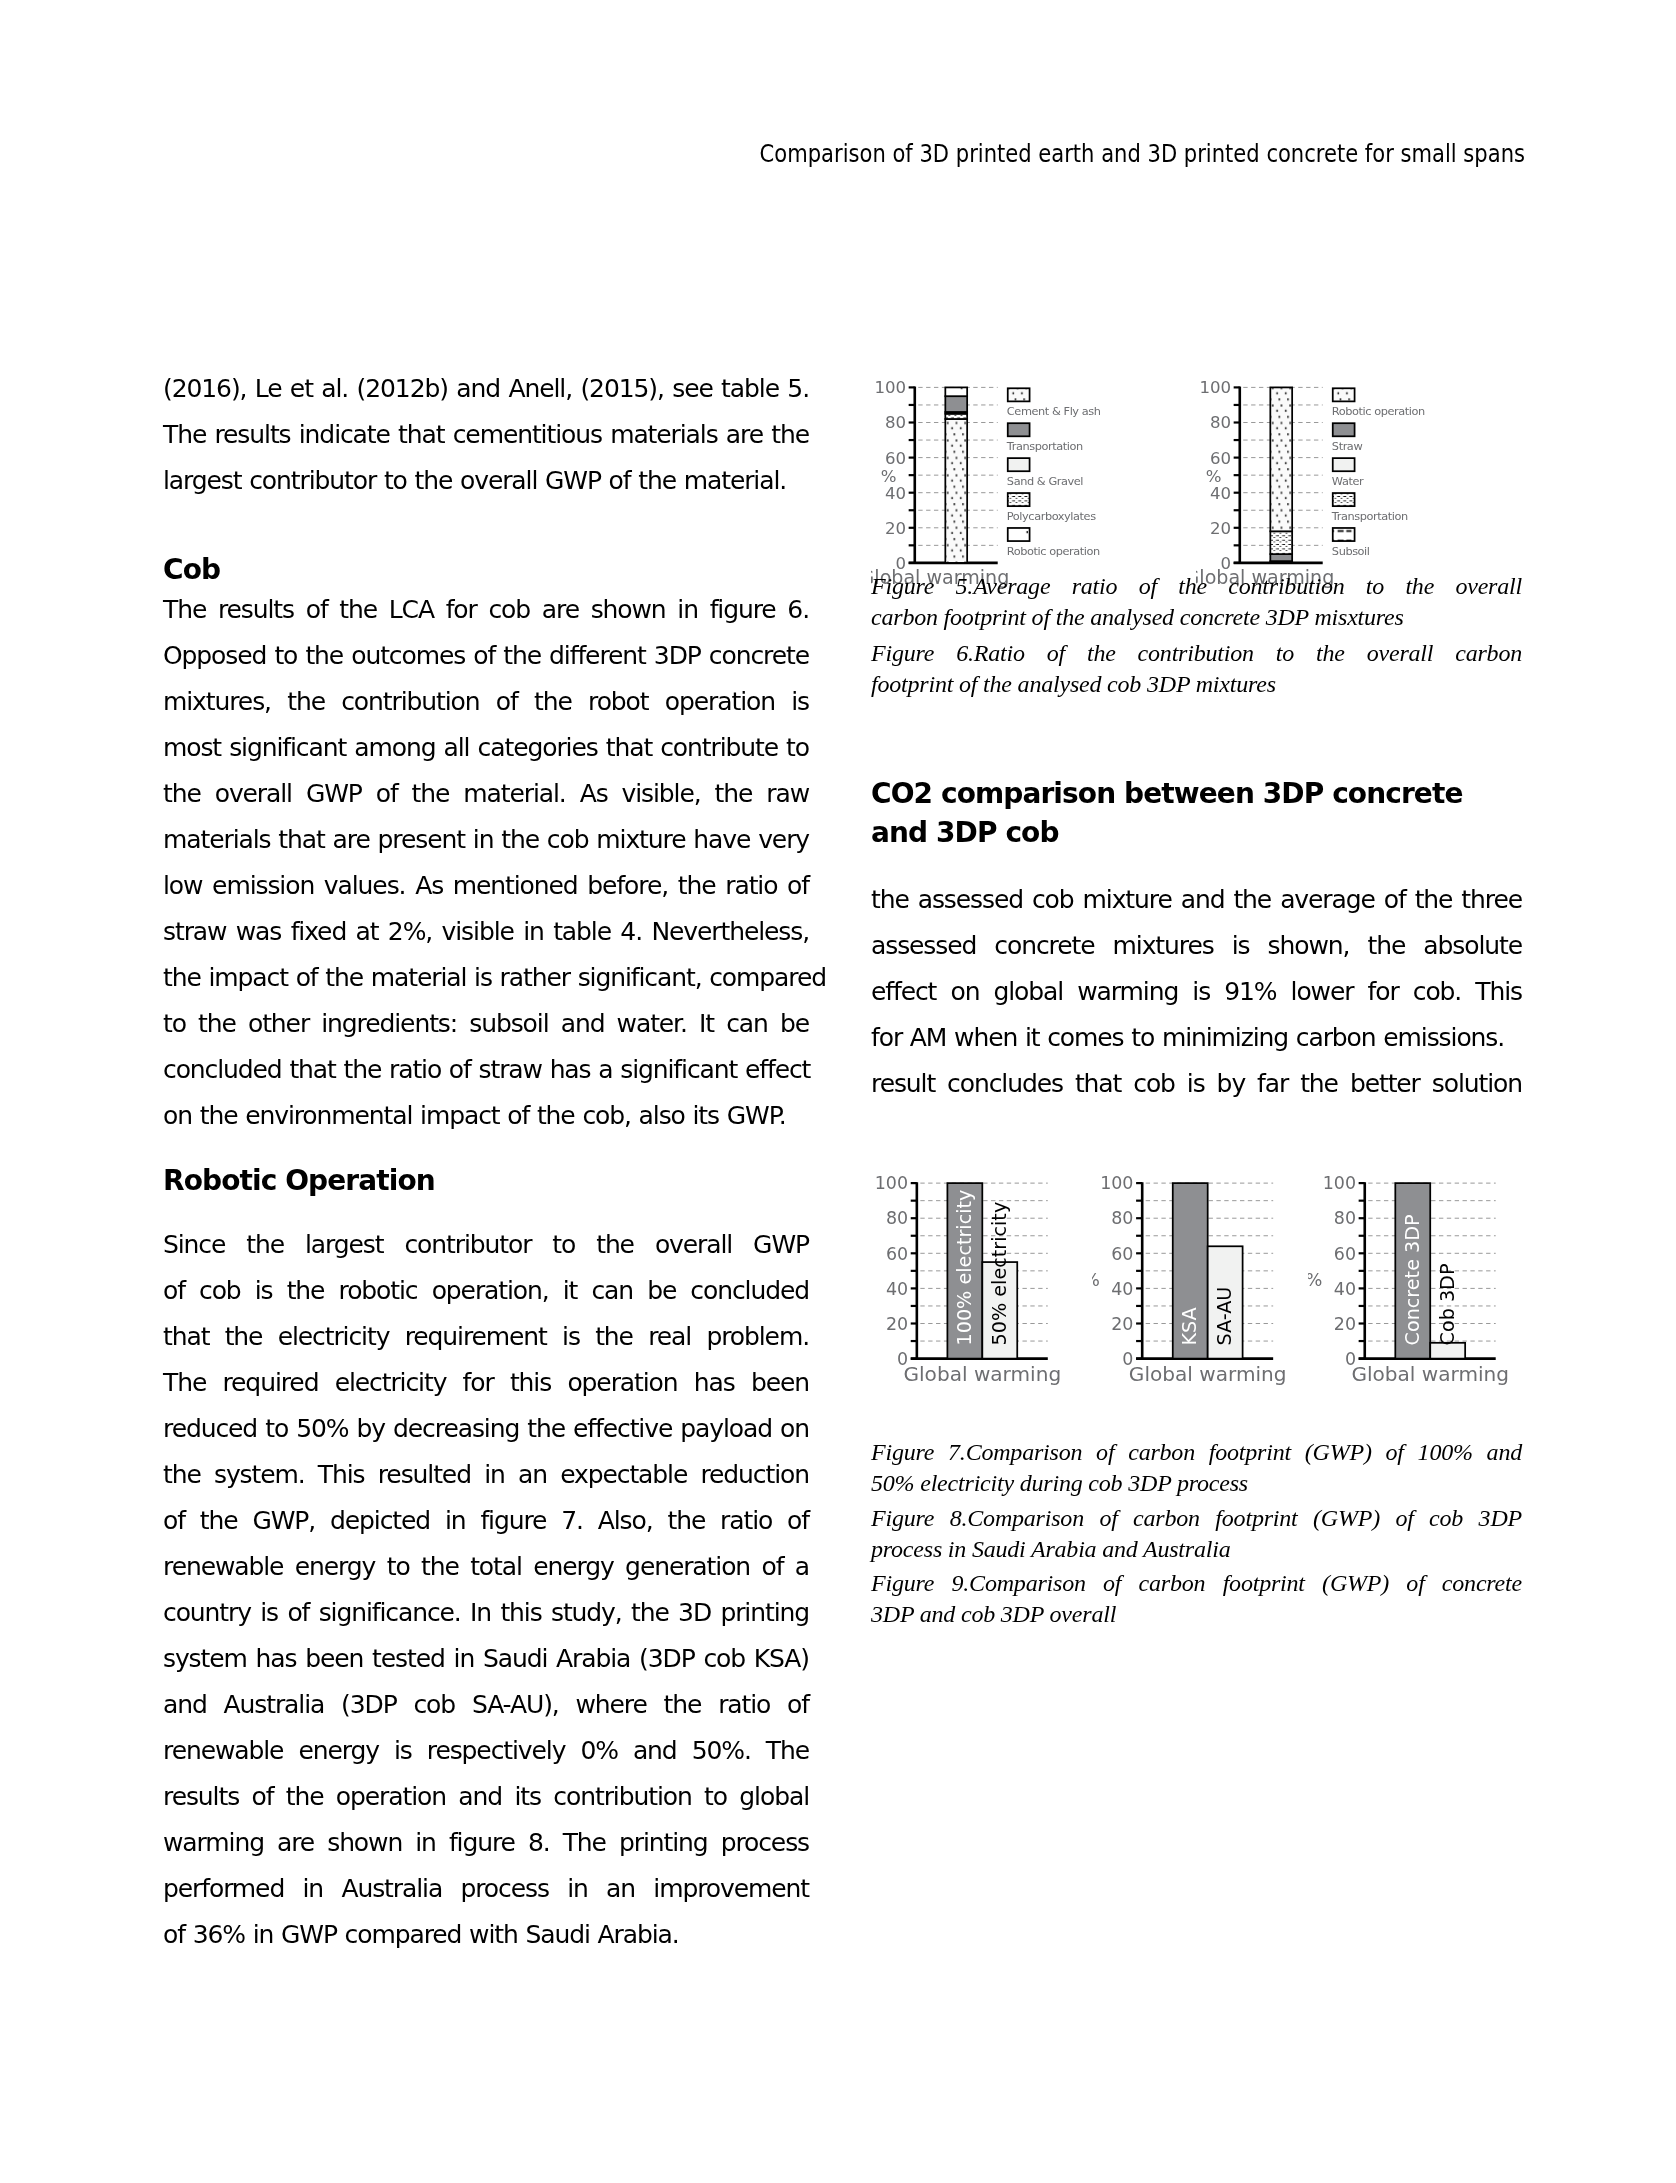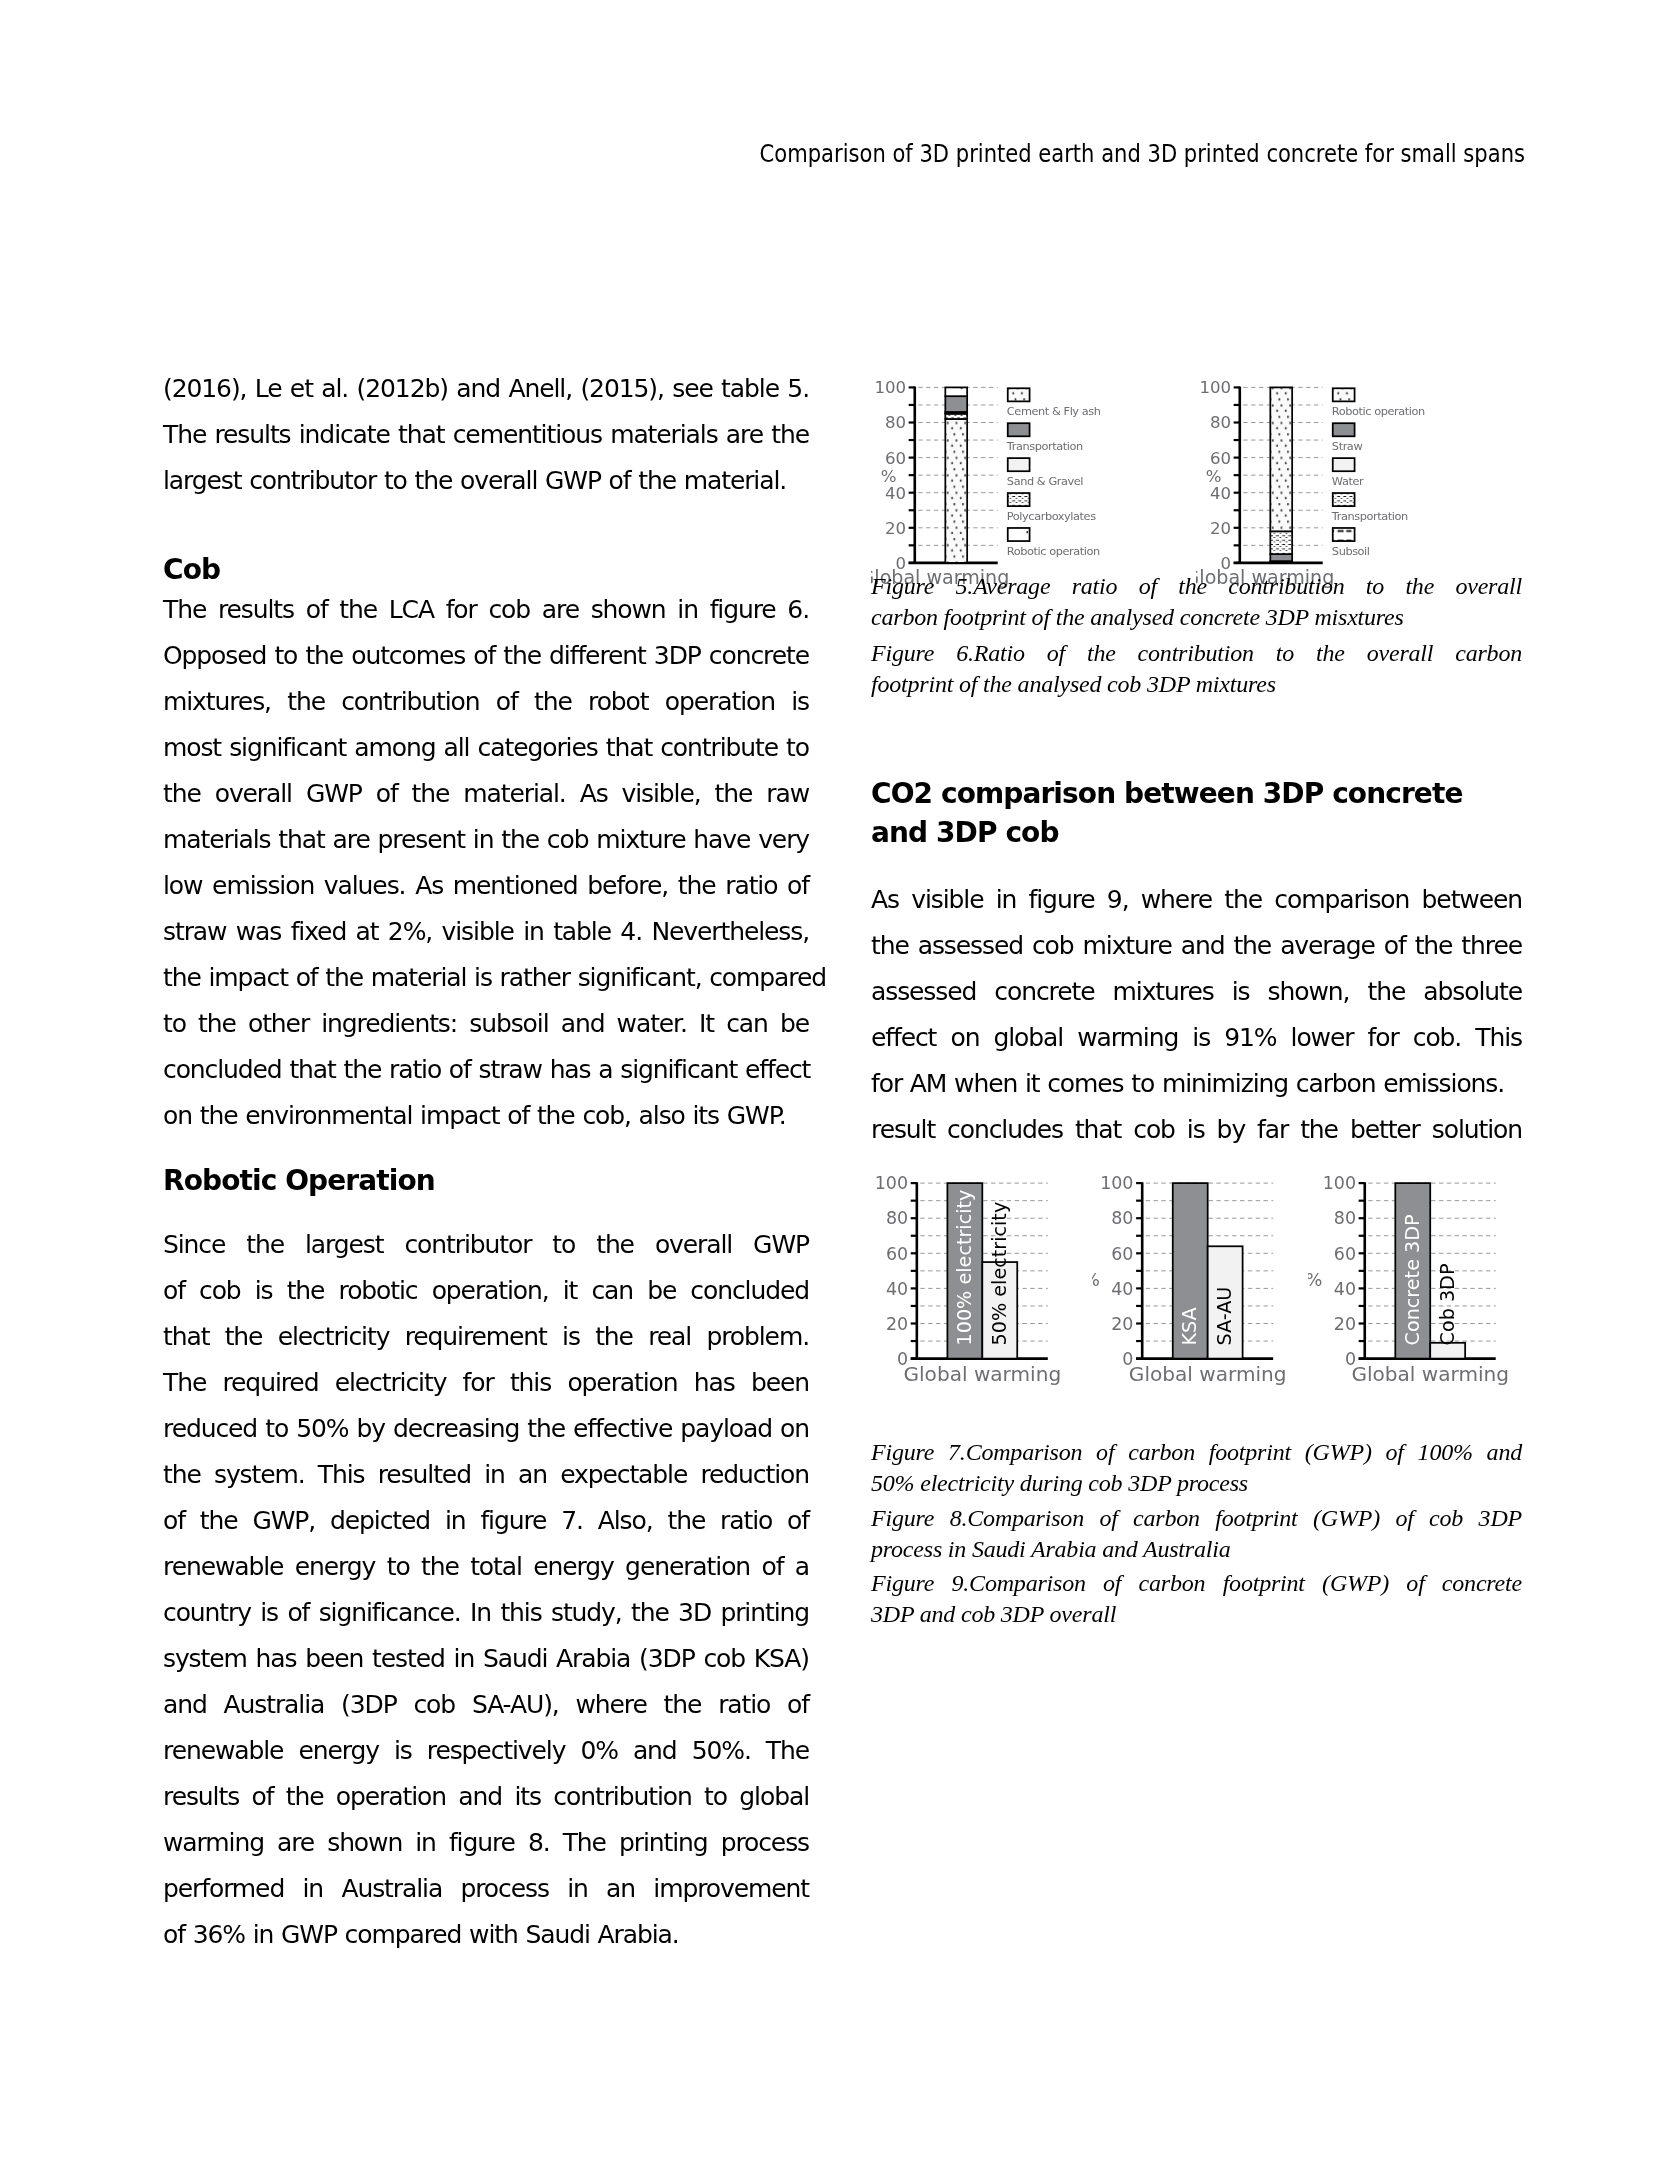--- a/index.html
+++ b/index.html
@@ -229,21 +229,20 @@
     </p>
 </div>
 
 <div class="col col-right" style="top:774px;">
   <h2 class="heading" id="co2-h">
       <span style="display: block;">CO2 comparison between 3DP concrete</span>
       <span style="display: block;">and 3DP cob</span>
     </h2>
   <div style="height:25px"></div>
   <p class="body-text" id="co2-p">
-      <span class="ln">As visible in figure 9, where the comparison between</span>
       <span class="ln">the assessed cob mixture and the average of the three</span>
       <span class="ln">assessed concrete mixtures is shown, the absolute</span>
       <span class="ln">effect on global warming is 91% lower for cob. This</span>
       <span class="ln last">for AM when it comes to minimizing carbon emissions.</span>
       <span class="ln">result concludes that cob is by far the better solution</span>
     </p>
 </div>
 
 <div class="col col-right" style="top:1168px;">
   <svg id="fig7" width="227" height="245" viewBox="0 0 520 560">

